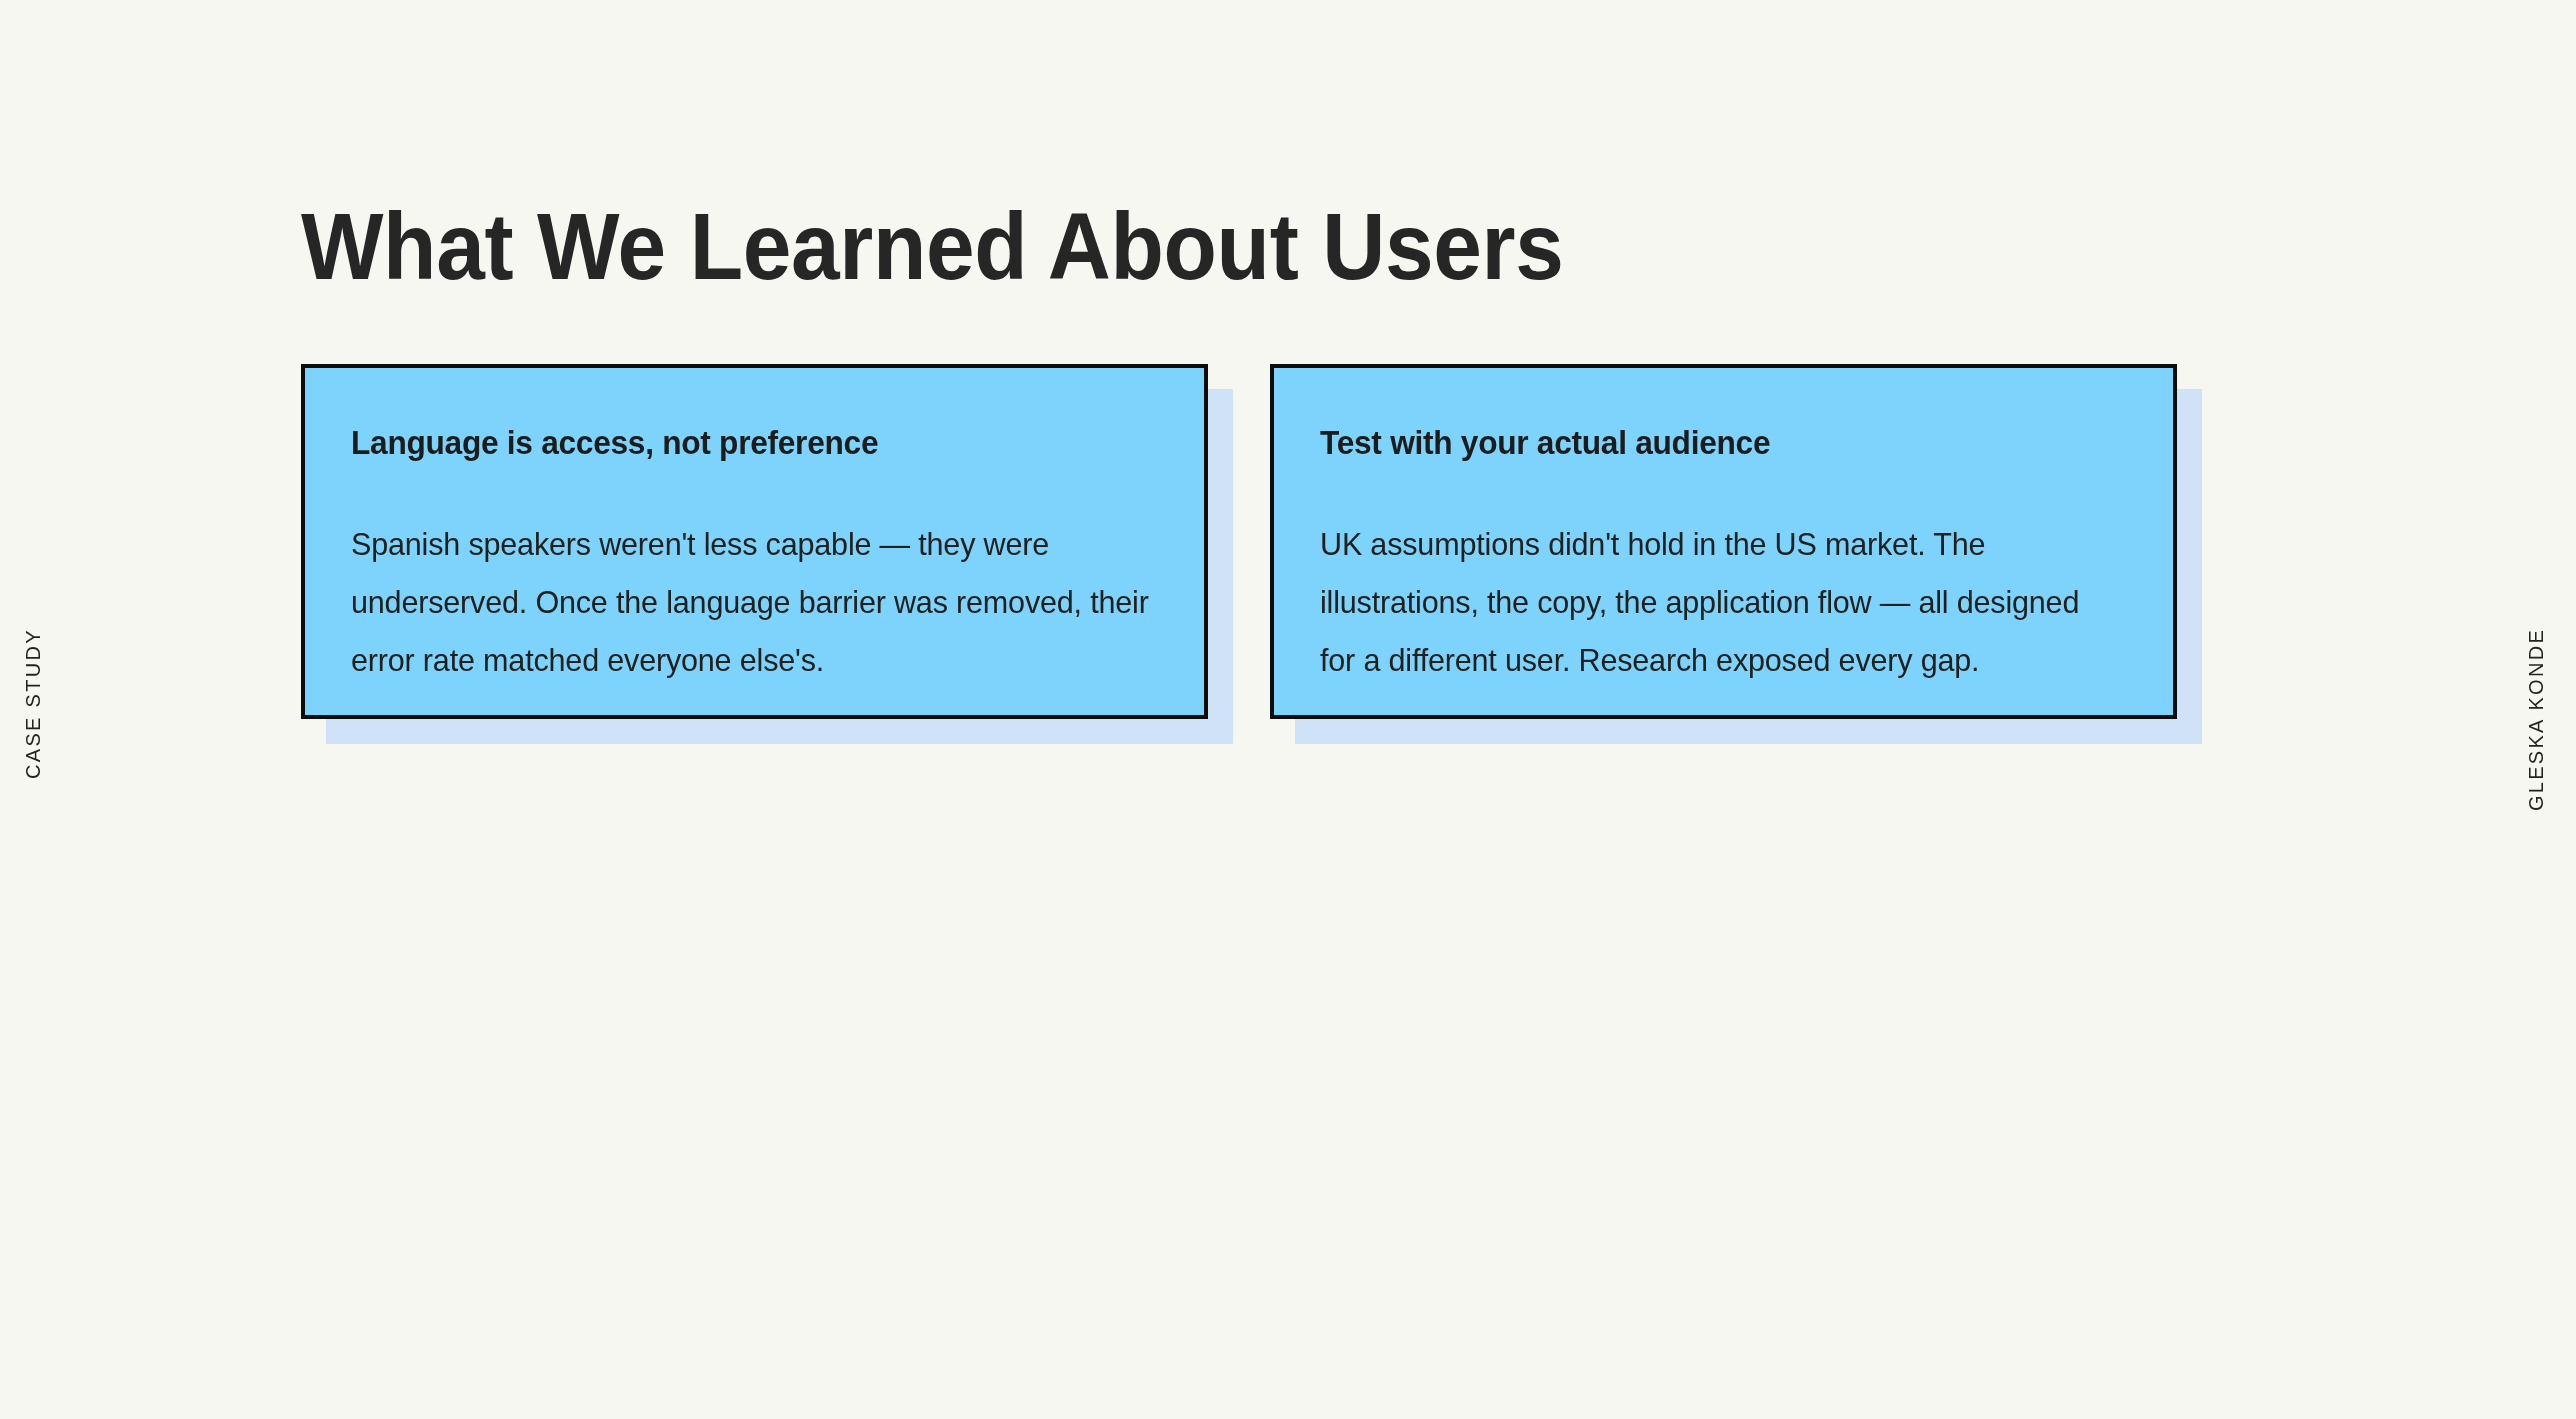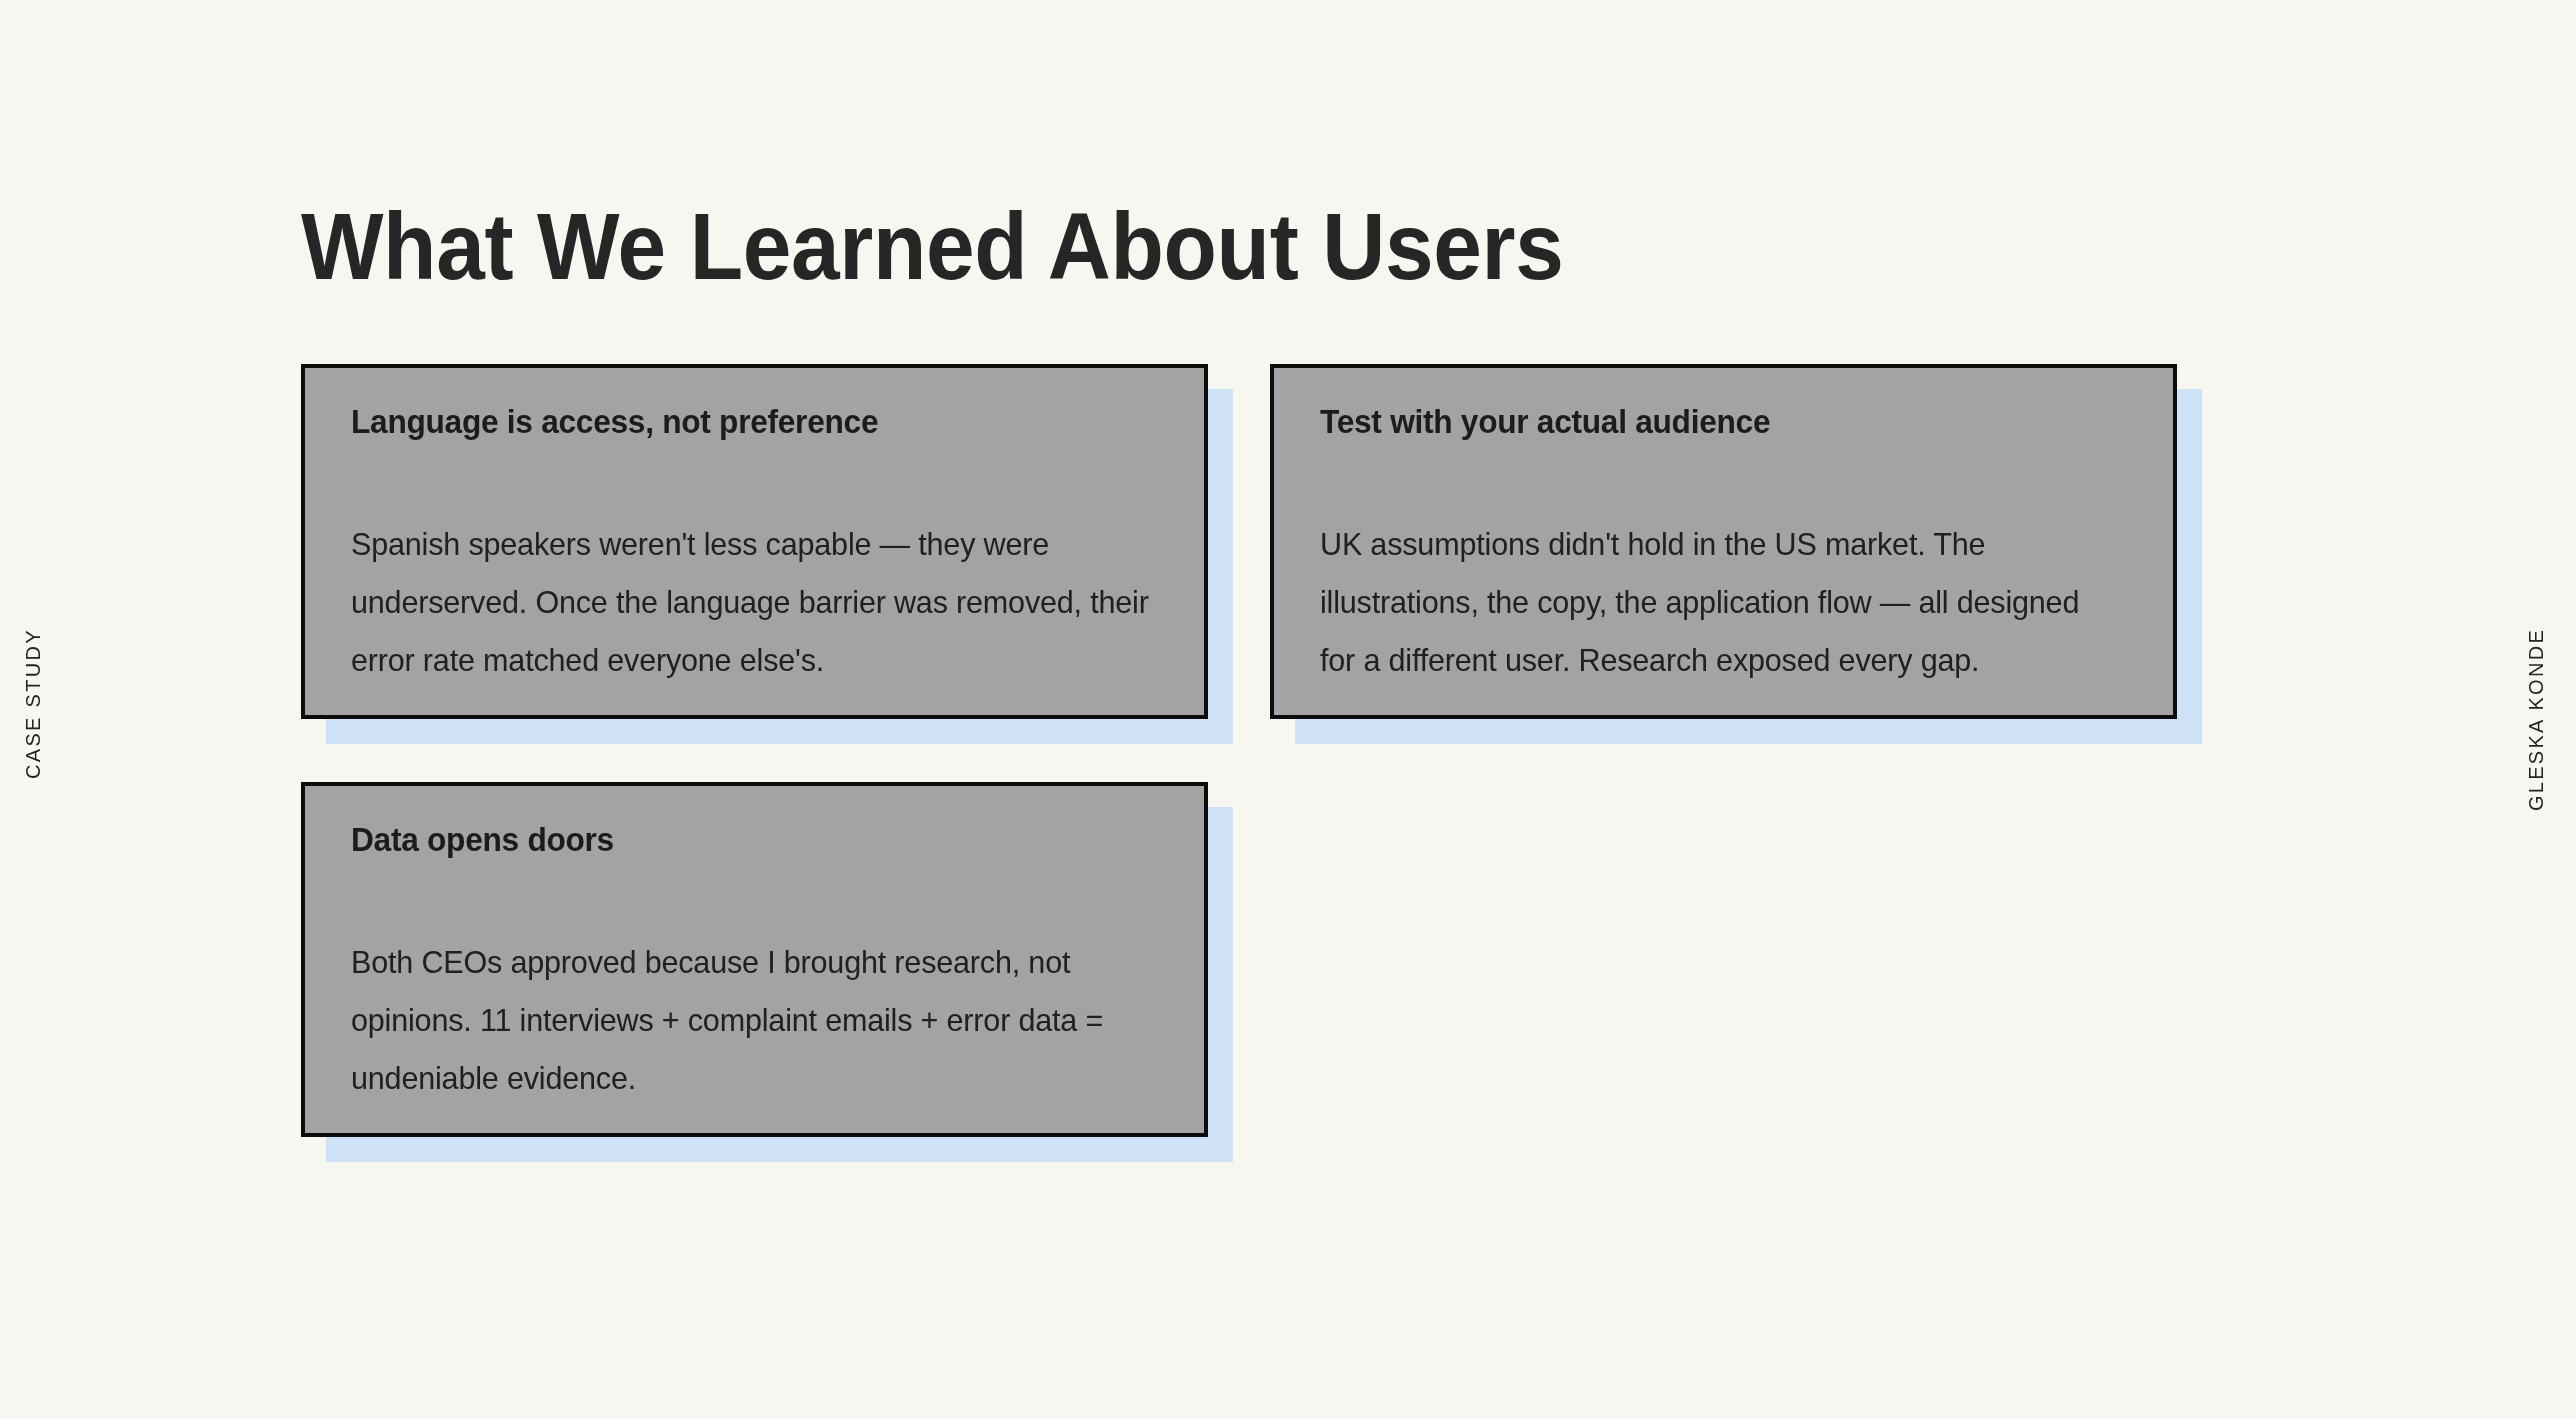--- a/index.html
+++ b/index.html
@@ -89,26 +89,26 @@
     bottom: -24.5px;
     background: #cfe2f8;
     z-index: 0;
   }
   .card-face {
     position: relative;
     z-index: 1;
     box-sizing: border-box;
     width: 100%;
     height: 100%;
-    background: #a3a3a3;
+    background: #7dd3fc;
     border: 4.4px solid #0c0c0c;
     padding: 33px 46px 26px 46px;
     display: flex;
     flex-direction: column;
-    justify-content: space-between;
+    justify-content: flex-end;
     gap: 44px;
   }
 
   .card-heading {
     font-family: "Liberation Sans", sans-serif;
     font-size: 33px;
     line-height: 42px;
     font-weight: 700;
     letter-spacing: -0.3px;
     color: #1c1c1c;
@@ -152,24 +152,17 @@
     </div>
 
     <div class="card">
       <div class="card-shadow"></div>
       <div class="card-face">
         <div class="card-heading">Test with your actual audience</div>
         <div class="card-body">UK assumptions didn't hold in the US market. The illustrations, the copy, the application flow — all designed for a different user. Research exposed every gap.</div>
       </div>
     </div>
 
-    <div class="card">
-      <div class="card-shadow"></div>
-      <div class="card-face">
-        <div class="card-heading">Data opens doors</div>
-        <div class="card-body">Both CEOs approved because I brought research, not opinions. 11 interviews + complaint emails + error data = undeniable evidence.</div>
-      </div>
-    </div>
 
 
   </div>
 </div>
 
 
 </body></html>

